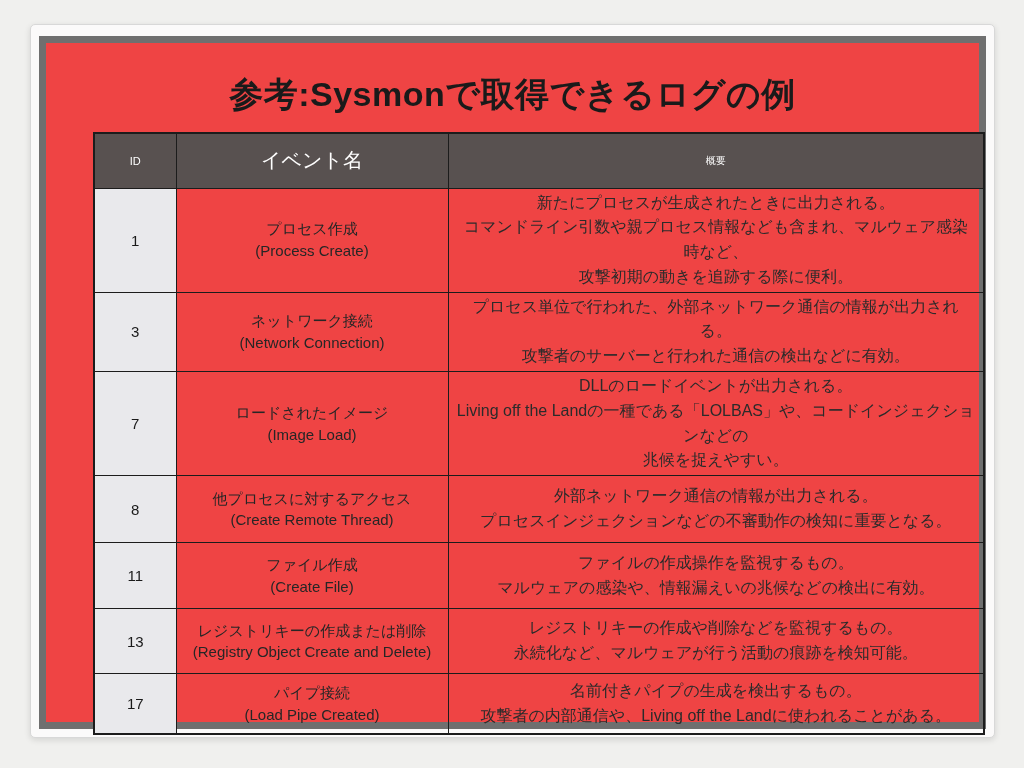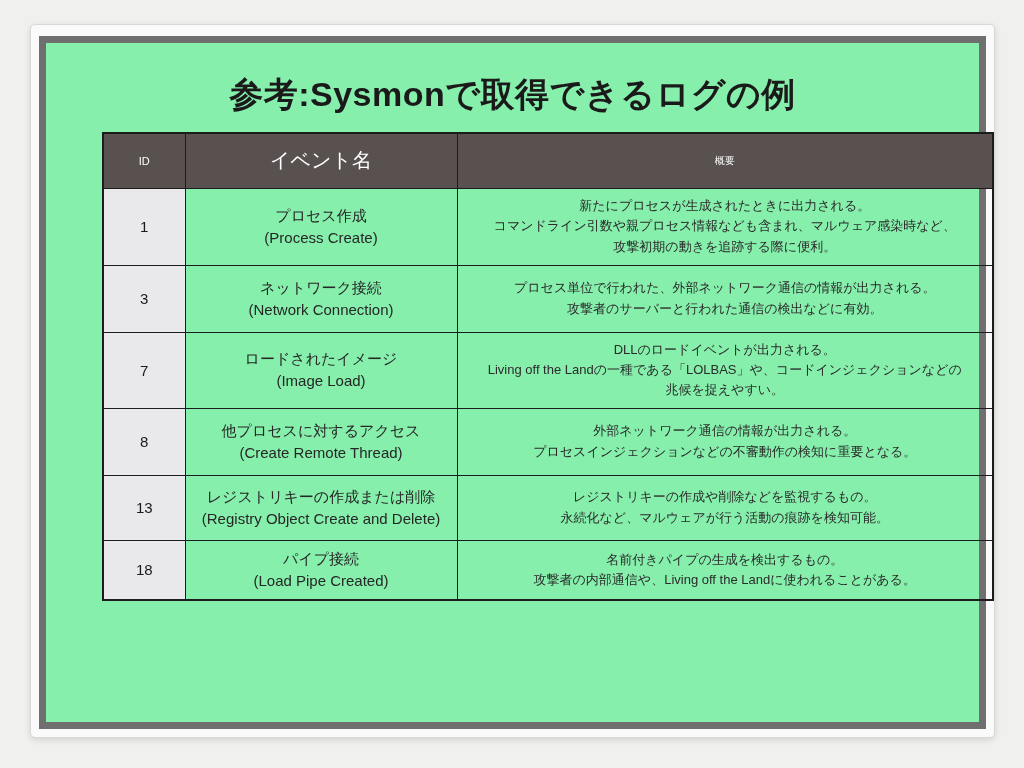--- a/index.html
+++ b/index.html
@@ -26,38 +26,38 @@
     border-radius: 5px;
     box-shadow: 0 2px 6px rgba(0,0,0,0.12);
   }
   .frame {
     position: absolute;
     left: 8px;
     top: 11px;
     right: 8px;
     bottom: 8px;
     border: 7px solid #6f6f6f;
-    background: #86efac;
+    background: #ef4444;
   }
   .title {
     position: absolute;
     top: 30px;
     left: 0;
     width: 100%;
     text-align: center;
     font-size: 34px;
     font-weight: 600;
     letter-spacing: 0.5px;
     color: #1a1a1a;
     margin: 0;
     line-height: 42px;
   }
   .table-wrap {
     position: absolute;
-    left: 56px;
+    left: 47px;
     top: 89px;
     border-radius: 15px;
   }
   table.sysmon {
     border-collapse: collapse;
     table-layout: fixed;
     width: 890px;
     border: 2px solid #1c1c1c;
   }
   table.sysmon th, table.sysmon td {
@@ -84,21 +84,21 @@
     background: #e9e9ec;
     font-size: 15px;
     color: #1a1a1a;
   }
   td.name {
     font-size: 15px;
     color: #262626;
     line-height: 1.45;
   }
   td.desc {
-    font-size: 13px;
+    font-size: 16px;
     color: #2b2b2b;
     line-height: 1.55;
     white-space: pre-line;
   }
   tr.r0 { height: 77px; }
   tr.r1 { height: 67px; }
   tr.r2 { height: 76px; }
   tr.r3 { height: 67px; }
   tr.r4 { height: 66px; }
   tr.r5 { height: 66px; }
@@ -159,31 +159,40 @@
           </tr>
           <tr class="r3">
             <td class="id">8</td>
             <td class="name">
               <div>他プロセスに対するアクセス</div>
               <div>(Create Remote Thread)</div>
             </td>
             <td class="desc">外部ネットワーク通信の情報が出力される。
 プロセスインジェクションなどの不審動作の検知に重要となる。</td>
           </tr>
+          <tr class="r5">
+            <td class="id">11</td>
+            <td class="name">
+              <div>ファイル作成</div>
+              <div>(Create File)</div>
+            </td>
+            <td class="desc">ファイルの作成操作を監視するもの。
+マルウェアの感染や、情報漏えいの兆候などの検出に有効。</td>
+          </tr>
           <tr class="r6">
             <td class="id">13</td>
             <td class="name">
               <div>レジストリキーの作成または削除</div>
               <div>(Registry Object Create and Delete)</div>
             </td>
             <td class="desc">レジストリキーの作成や削除などを監視するもの。
 永続化など、マルウェアが行う活動の痕跡を検知可能。</td>
           </tr>
           <tr class="r7">
-            <td class="id">18</td>
+            <td class="id">17</td>
             <td class="name">
               <div>パイプ接続</div>
               <div>(Load Pipe Created)</div>
             </td>
             <td class="desc">名前付きパイプの生成を検出するもの。
 攻撃者の内部通信や、Living off the Landに使われることがある。</td>
           </tr>
         </tbody>
       </table>
     </div>

